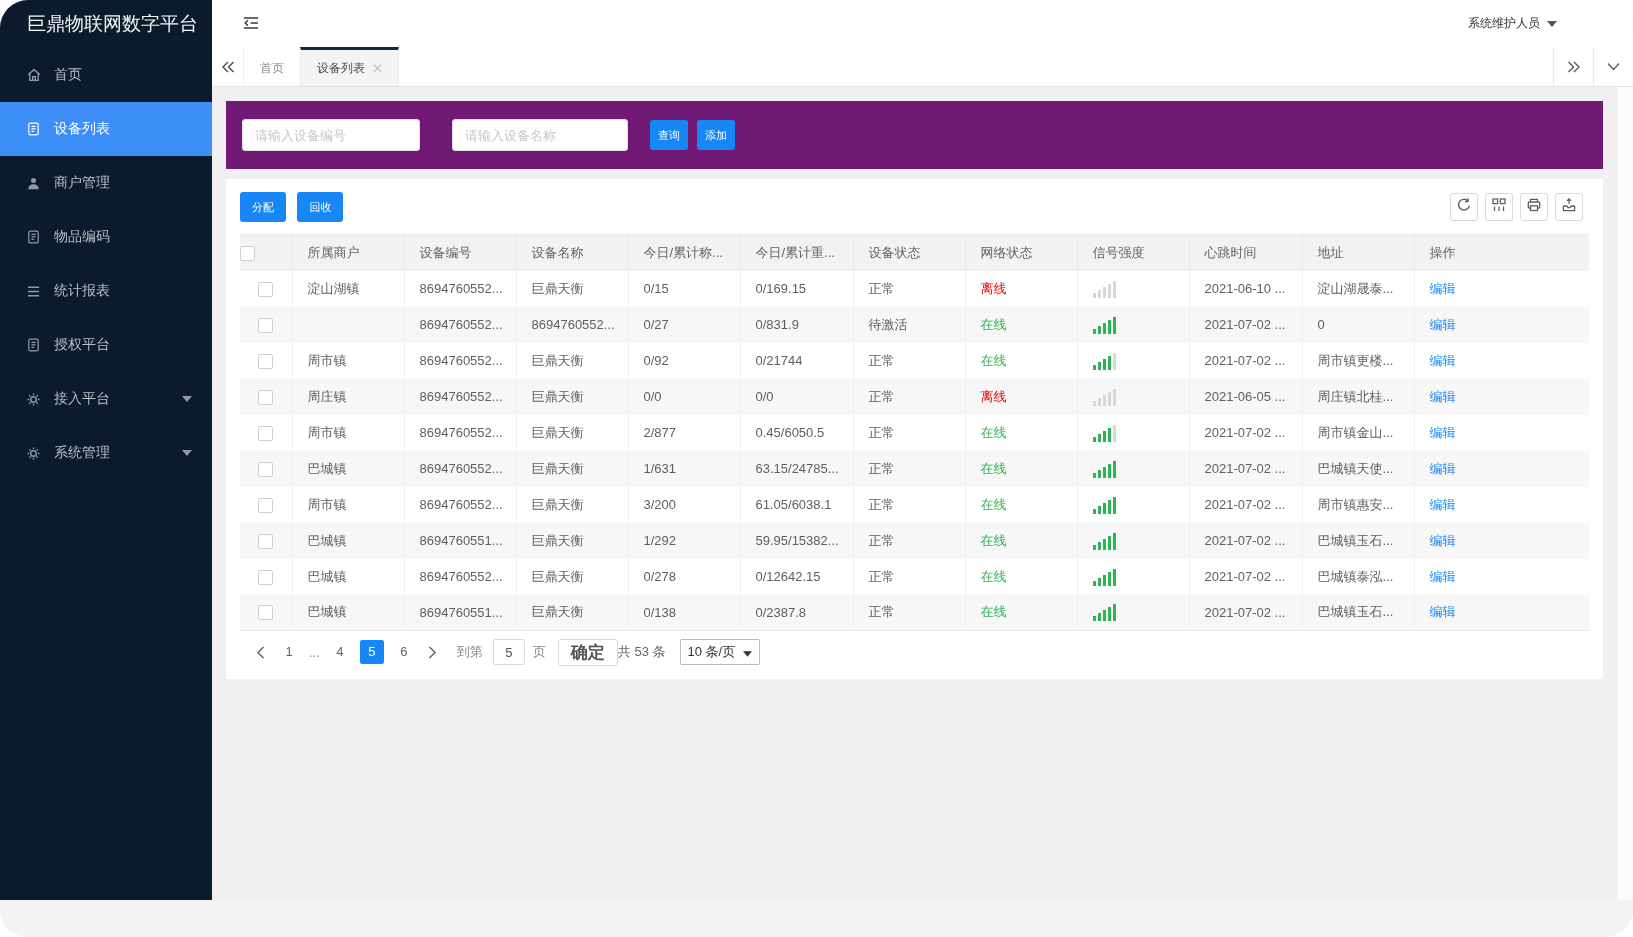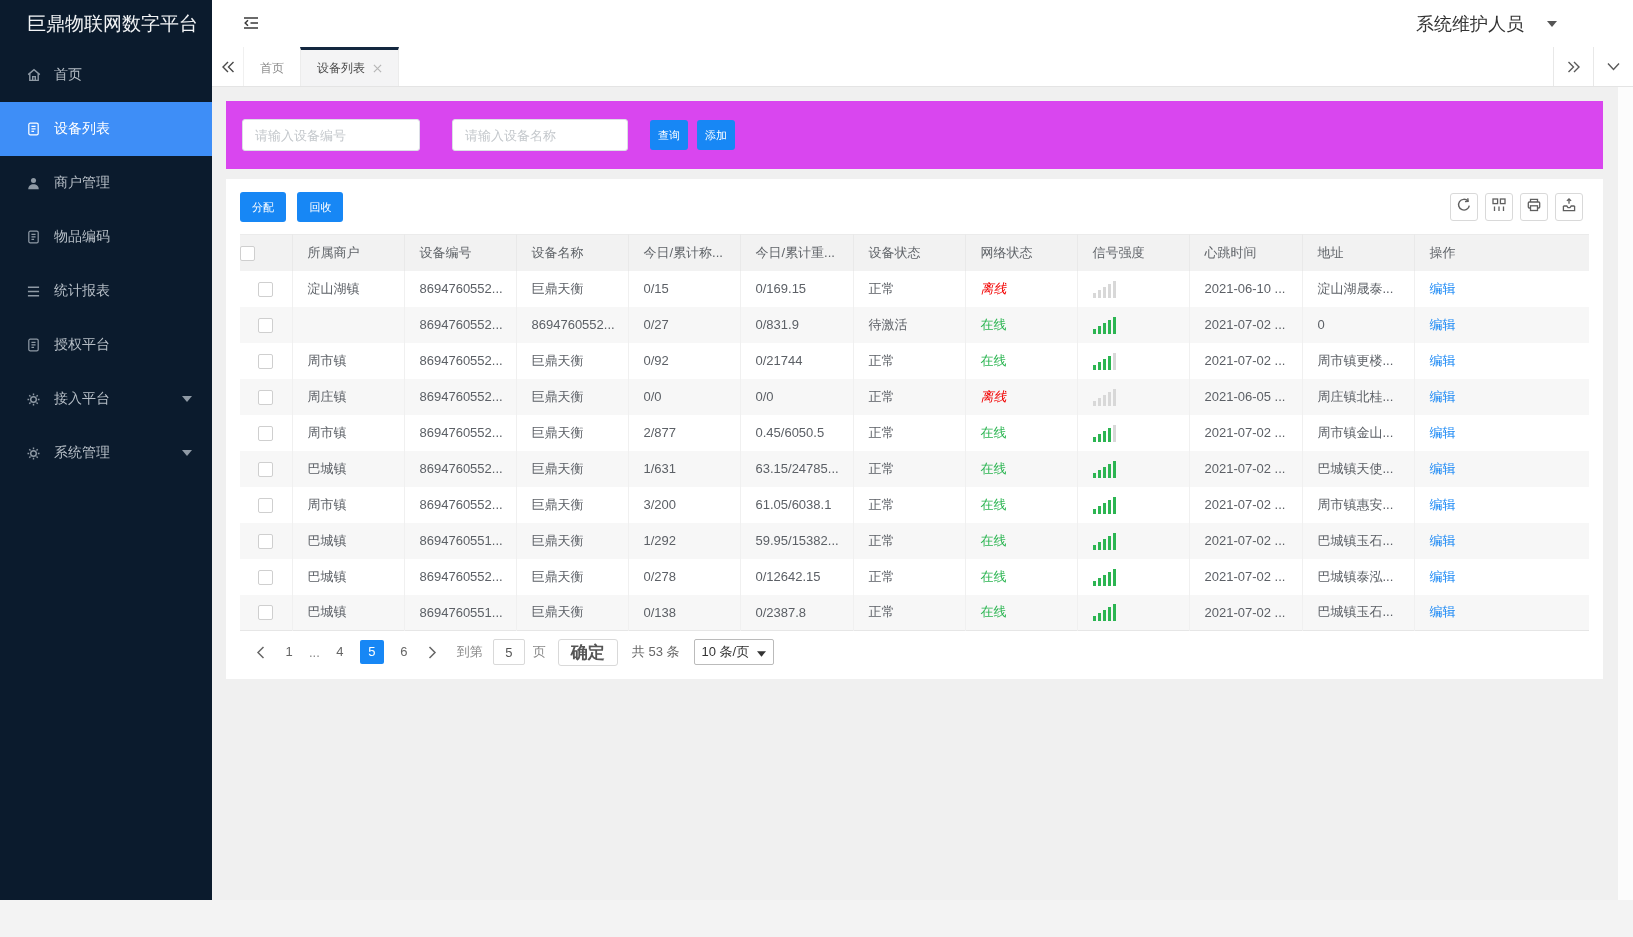--- a/index.html
+++ b/index.html
@@ -1,50 +1,50 @@
 <!DOCTYPE html>
 <html><head>
 <meta charset="utf-8">
 <style>
   * { box-sizing: border-box; margin: 0; padding: 0; }
   body { margin:0; background:#ffffff; font-family:"Liberation Sans","DejaVu Sans",sans-serif; }
-  .app { position:relative; width:1633px; height:937px; background:#f0f0f0; overflow:hidden; }
+  .app { position:relative; width:1633px; height:937px; background:#f0f0f0; overflow:hidden;border-radius:28px; }
 
   
   .sidebar { position:absolute; left:0; top:0; width:212px; height:900px; background:#0b1b2d; z-index:5; }
   .brand { height:47px; line-height:47px; padding-left:27px; color:#f2f4f6; font-size:19px; white-space:nowrap; }
   .menu { margin-top:1px; }
   .menu-item { height:54px; display:flex; align-items:center; padding:0 20px 0 25px; color:#b6bec6; font-size:14px; cursor:pointer; }
   .menu-item .mi-icon { width:17px; height:17px; margin-right:12px; color:#8f9aa5; display:inline-flex; align-items:center; justify-content:center; }
   .menu-item .mi-caret { margin-left:auto; color:#8f9aa5; display:inline-flex; }
   .menu-item.active { background:#3e8ef7; color:#ffffff; }
   .menu-item.active .mi-icon { color:#ffffff; }
 
   
   .topbar { position:absolute; left:212px; top:0; right:0; height:47px; background:#fff; z-index:4; }
   .collapse-btn { position:absolute; left:30px; top:15px; color:#3a3a3a; cursor:pointer; display:inline-flex; }
-  .user { position:absolute; right:76px; top:0; height:47px; display:flex; align-items:center; gap:23px; color:#333; font-size:18px; cursor:pointer; }
+  .user { position:absolute; right:76px; top:0; height:47px; display:flex; align-items:center; gap:7px; color:#333; font-size:12px; cursor:pointer; }
   .user .caret { color:#555; display:inline-flex; }
 
   
   .tabbar { position:absolute; left:212px; top:47px; right:0; height:40px; background:#fff; border-bottom:1px solid #e4e4e4; z-index:4; }
   .tab-scroll-left { position:absolute; left:0; top:0; width:32px; height:39px; display:flex; align-items:center; justify-content:center; color:#4a4a4a; cursor:pointer; border-right:1px solid #f0f0f0; }
   .tabs { position:absolute; left:32px; top:0; height:39px; display:flex; }
   .tab { height:39px; display:flex; align-items:center; padding:0 16px; font-size:12px; color:#8b8b8b; cursor:pointer; gap:8px; border-top:3px solid transparent; }
   .tab.active { background:#f4f4f5; color:#4a4a4a; border-top:3px solid #13273f; border-left:1px solid #ececec; border-right:1px solid #ececec; }
   .tab .tab-close { color:#b6b6b6; display:inline-flex; cursor:pointer; }
   .tab-right { position:absolute; right:0; top:0; height:39px; display:flex; }
   .tab-right .tr-btn { width:40px; height:39px; display:flex; align-items:center; justify-content:center; color:#5a5a5a; border-left:1px solid #e8e8e8; cursor:pointer; }
 
   
   .content { position:absolute; left:212px; top:87px; width:1405px; height:813px; background:#f0f0f0; padding:14px; }
   .scroll-strip { position:absolute; right:0; top:87px; width:16px; height:813px; background:#fcfcfc; border-left:1px solid #f0f0f0; z-index:6; cursor:pointer; }
   .bottom-strip { position:absolute; left:0; top:900px; width:1633px; height:37px; background:#f3f3f3; }
 
-  .search-panel { position:relative; height:68px; background:#d946ef; }
+  .search-panel { position:relative; height:68px; background:#701a75; }
   .search-panel input { position:absolute; top:18px; height:32px; border:1px solid #dcdfe6; border-radius:3px; font-size:13px; color:#333; padding:0 12px; outline:none; }
   .search-panel input::placeholder { color:#c4c8cc; }
   .inp-device-no { left:16px; width:178px; }
   .inp-device-name { left:226px; width:176px; }
   .btn-primary { background:#1787f5; color:#fff; border:none; border-radius:3px; font-size:11px; cursor:pointer; }
   .btn-query { position:absolute; left:424px; top:19px; width:38px; height:30px; }
   .btn-add { position:absolute; left:471px; top:19px; width:38px; height:30px; }
 
   .table-panel { margin-top:10px; background:#fff; padding:13px 14px 6px; }
   .table-actions { position:relative; height:30px; margin-bottom:12px; }
@@ -53,36 +53,36 @@
   .tool-btn { width:28px; height:28px; border:1px solid #d9d9d9; border-radius:3px; background:#fff; display:flex; align-items:center; justify-content:center; color:#5f5f5f; cursor:pointer; }
 
   table.data-table { width:100%; border-collapse:collapse; table-layout:fixed; font-size:13px; color:#5c6066; border-top:1px solid #ebebeb; border-bottom:1px solid #e6e6e6; }
   .data-table th { background:#f2f2f2; height:36px; font-weight:normal; text-align:left; padding-left:15px; color:#5f6368; border-right:1px solid #e9e9e9; overflow:hidden; white-space:nowrap; }
   .data-table td { height:36px; padding-left:15px; border-right:1px solid #f0f0f0; overflow:hidden; white-space:nowrap; }
   .data-table th:last-child, .data-table td:last-child { border-right:none; }
   .data-table tr.zebra td { background:#f7f7f7; }
   .cell-check { text-align:center; padding-left:0 !important; }
   .checkbox { display:inline-block; width:15px; height:15px; border:1px solid #cfcfcf; border-radius:2px; background:#fff; vertical-align:middle; cursor:pointer; }
   .status-online { color:#2cb552; }
-  .status-offline { color:#f20000;font-style:italic; }
+  .status-offline { color:#f20000; }
   .signal { display:flex; align-items:flex-end; gap:2px; height:18px; }
   .signal i { width:3px; background:#d8d8d8; display:block; }
   .signal i.on { background:#2cb552; }
   .link { color:#1787f5; cursor:pointer; text-decoration:none;font-family:Liberation Serif, serif; }
 
   .pagination { display:flex; align-items:center; height:42px; padding-left:8px; font-size:13px; color:#666; }
   .pg-btn { padding:0 8px; display:inline-flex; color:#666; cursor:pointer; }
   .pg-pages { display:inline-flex; align-items:center; }
   .pg-page { min-width:24px; height:24px; line-height:24px; text-align:center; margin:0 4px; border-radius:2px; cursor:pointer; }
   .pg-page.active { background:#1787f5; color:#fff; }
   .pg-ellipsis { margin:0 4px; color:#888; }
   .pg-text { margin-left:12px; color:#8a8a8a; }
   .pg-input { width:32px; height:26px; border:1px solid #d9d9d9; border-radius:2px; text-align:center; font-size:13px; color:#555; margin:0 8px 0 10px; outline:none; }
   .pg-confirm { margin-left:12px; height:27px; padding:0 12px; border:1px solid #d9d9d9; border-radius:3px; background:#fff; color:#555; font-size:17px; font-weight:bold; cursor:pointer; }
-  .pg-total { margin-left:14px; color:#666; }
+  .pg-total { color:#666; }
   .pg-select { margin-left:14px; height:26px; border:1px solid #bbb; border-radius:2px; padding:0 7px; display:inline-flex; align-items:center; gap:8px; color:#333; cursor:pointer; background:#fff; }
 </style>
 </head>
 <body>
 
 <div class="app">
 
   <aside class="sidebar">
     <div class="brand">巨鼎物联网数字平台</div>
     <nav class="menu" id="menu">

